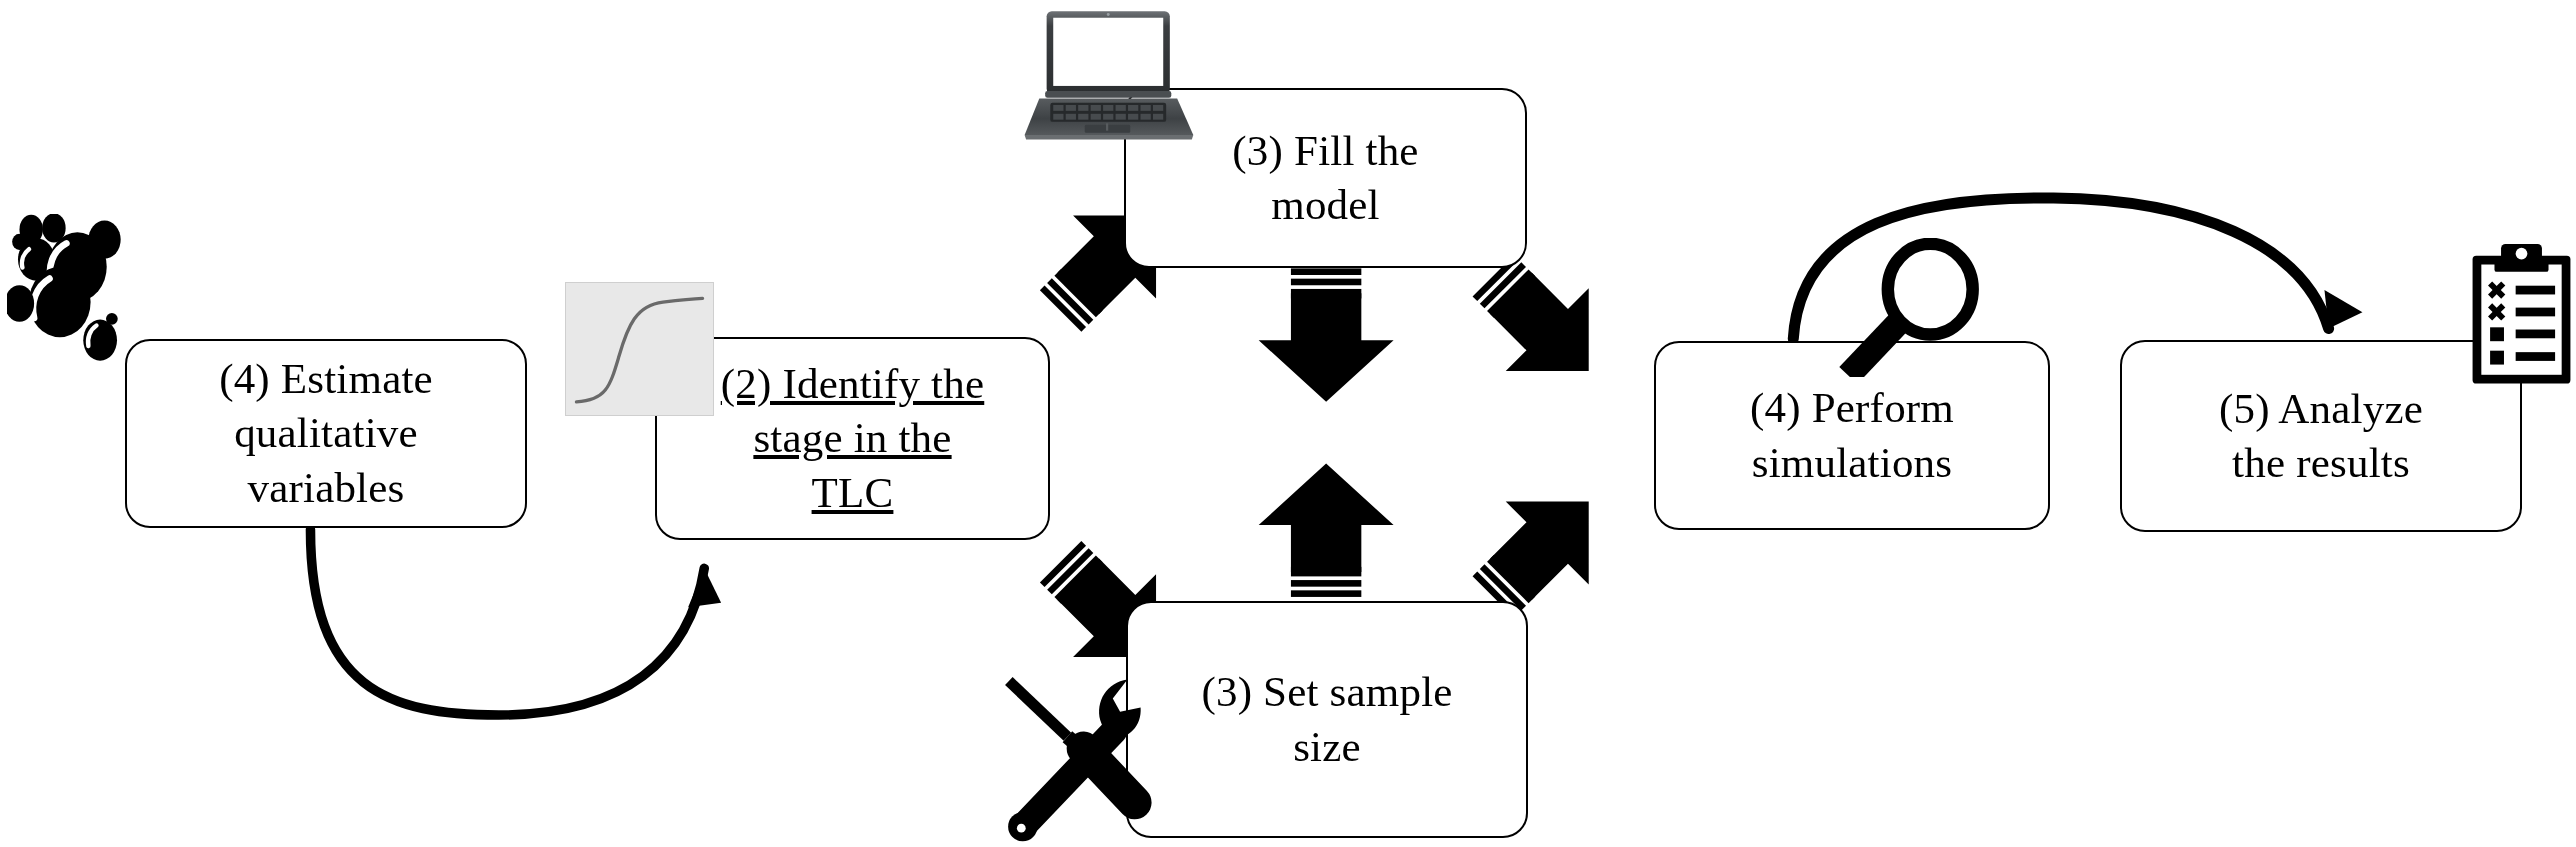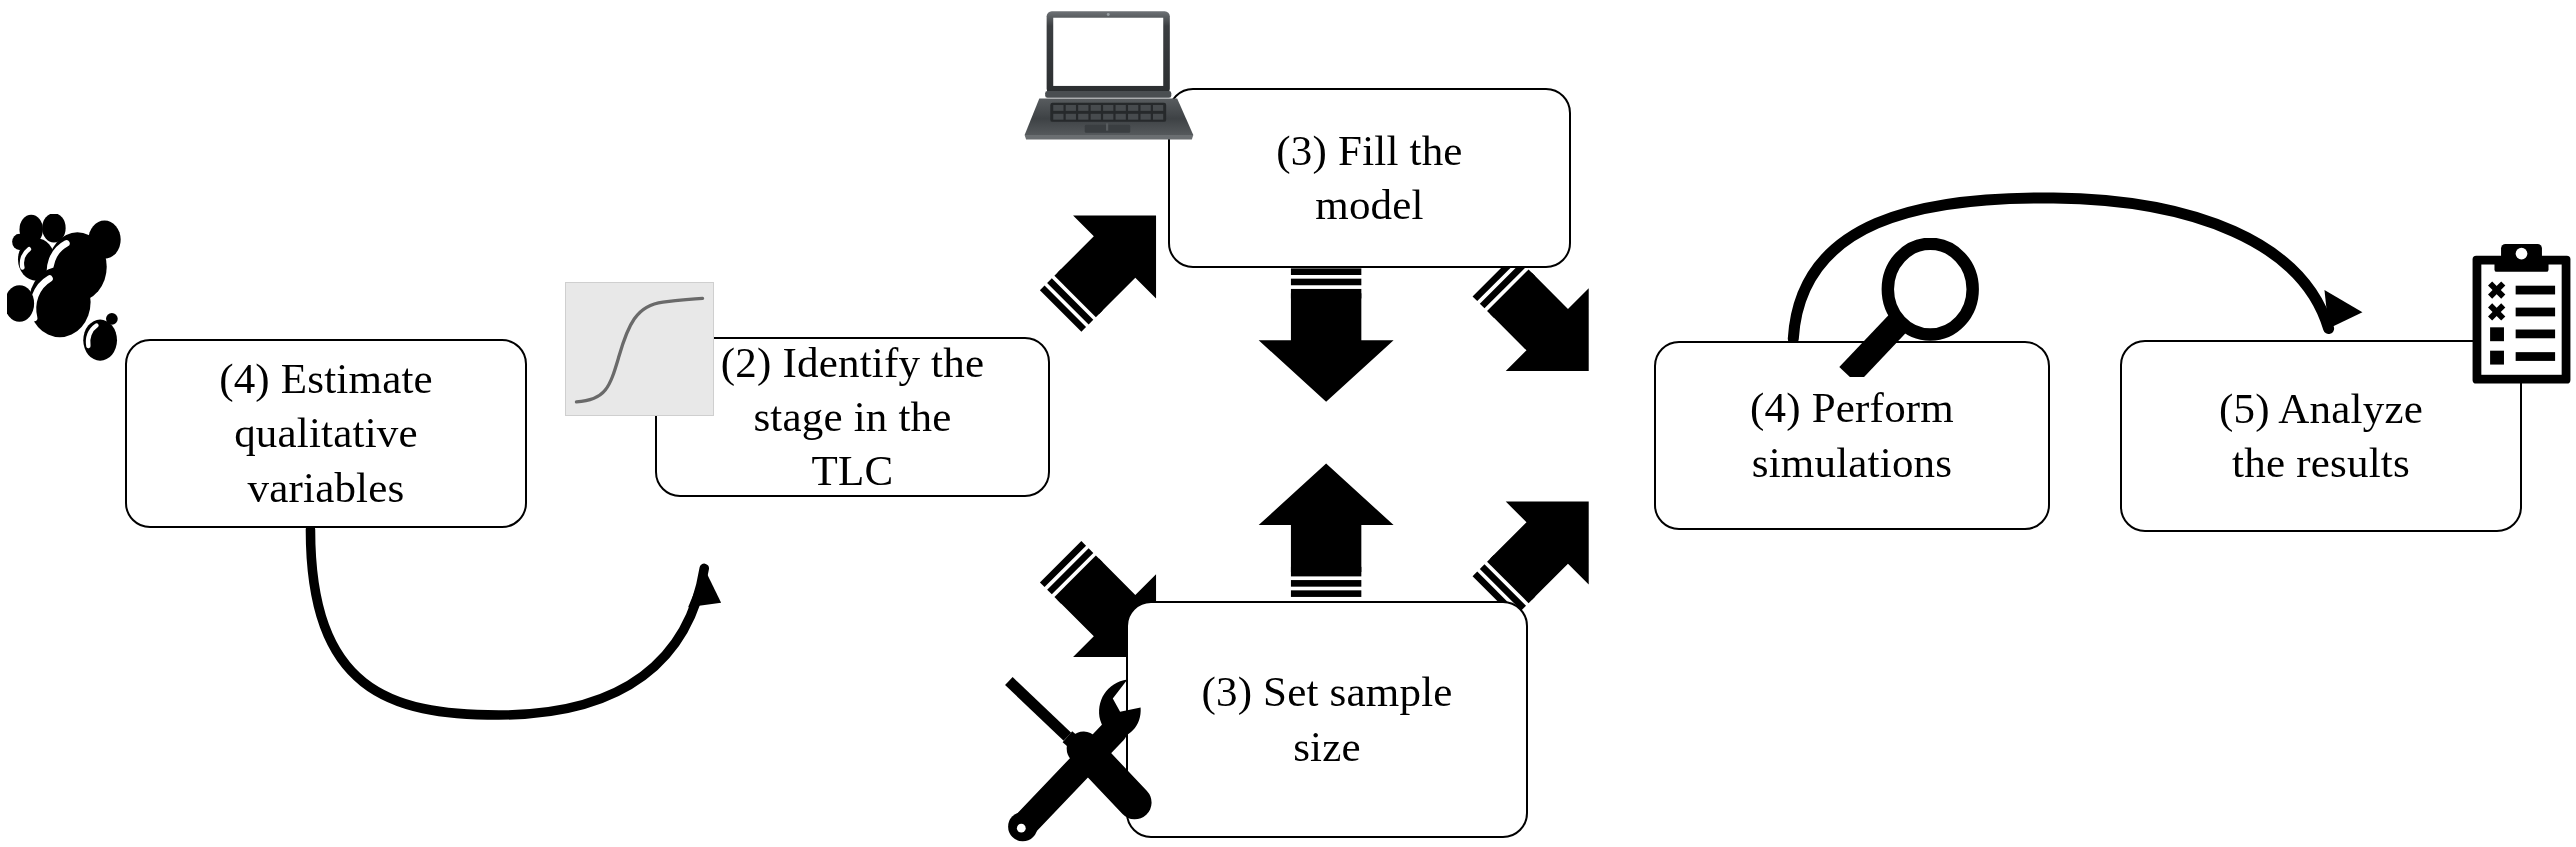--- a/index.html
+++ b/index.html
@@ -35,22 +35,22 @@
   .box .label {
     display: block;
     font-family: "Liberation Serif", serif;
     font-size: 43px;
     line-height: 1.26;
     letter-spacing: 0.2px;
     padding: 0 10.3px;
     white-space: pre-line;
   }
   #box1 { left: 125px;  top: 339px; width: 402px; height: 189px; }
-  #box2 { left: 655px;  top: 337px; width: 395px; height: 160px; }
-  #box3a { left: 1124px; top: 88px; width: 403px; height: 180px; margin-left: 44px; }
+  #box2 { left: 655px;  top: 337px; width: 395px; height: 203px; text-decoration: underline; }
+  #box3a { left: 1124px; top: 88px; width: 403px; height: 180px; }
   #box3b { left: 1126px; top: 601px; width: 402px; height: 237px; }
   #box4 { left: 1610px; top: 341px; width: 396px; height: 189px; margin-left: 44px; }
   #box5 { left: 2120px; top: 340px; width: 402px; height: 192px; }
 
   
   .layer {
     position: absolute;
     left: 0; top: 0;
     width: 2576px;
     height: 847px;

